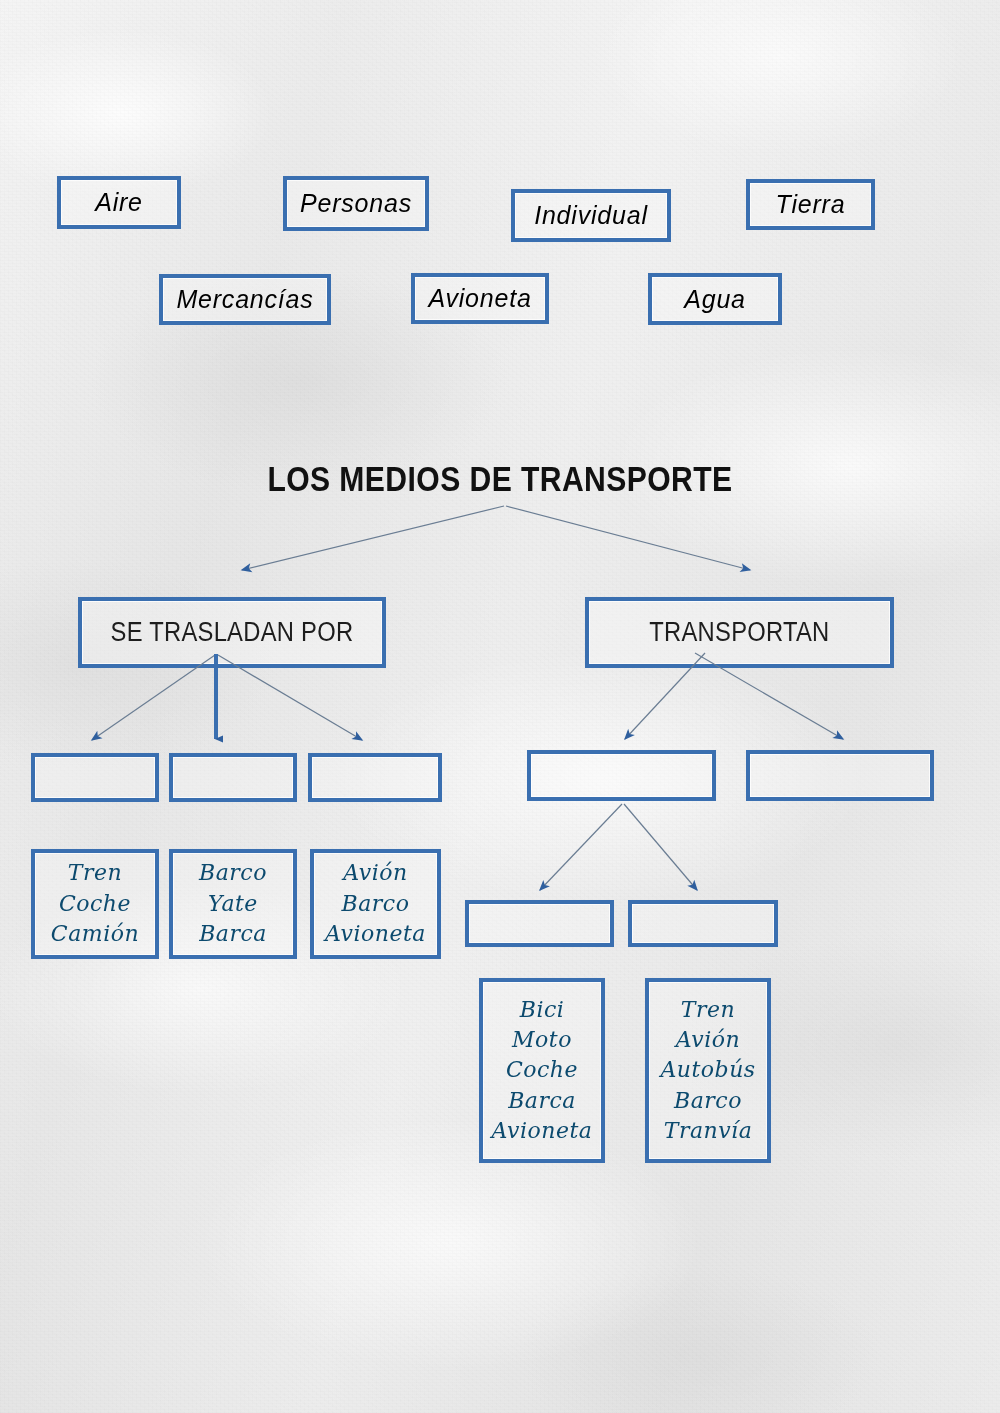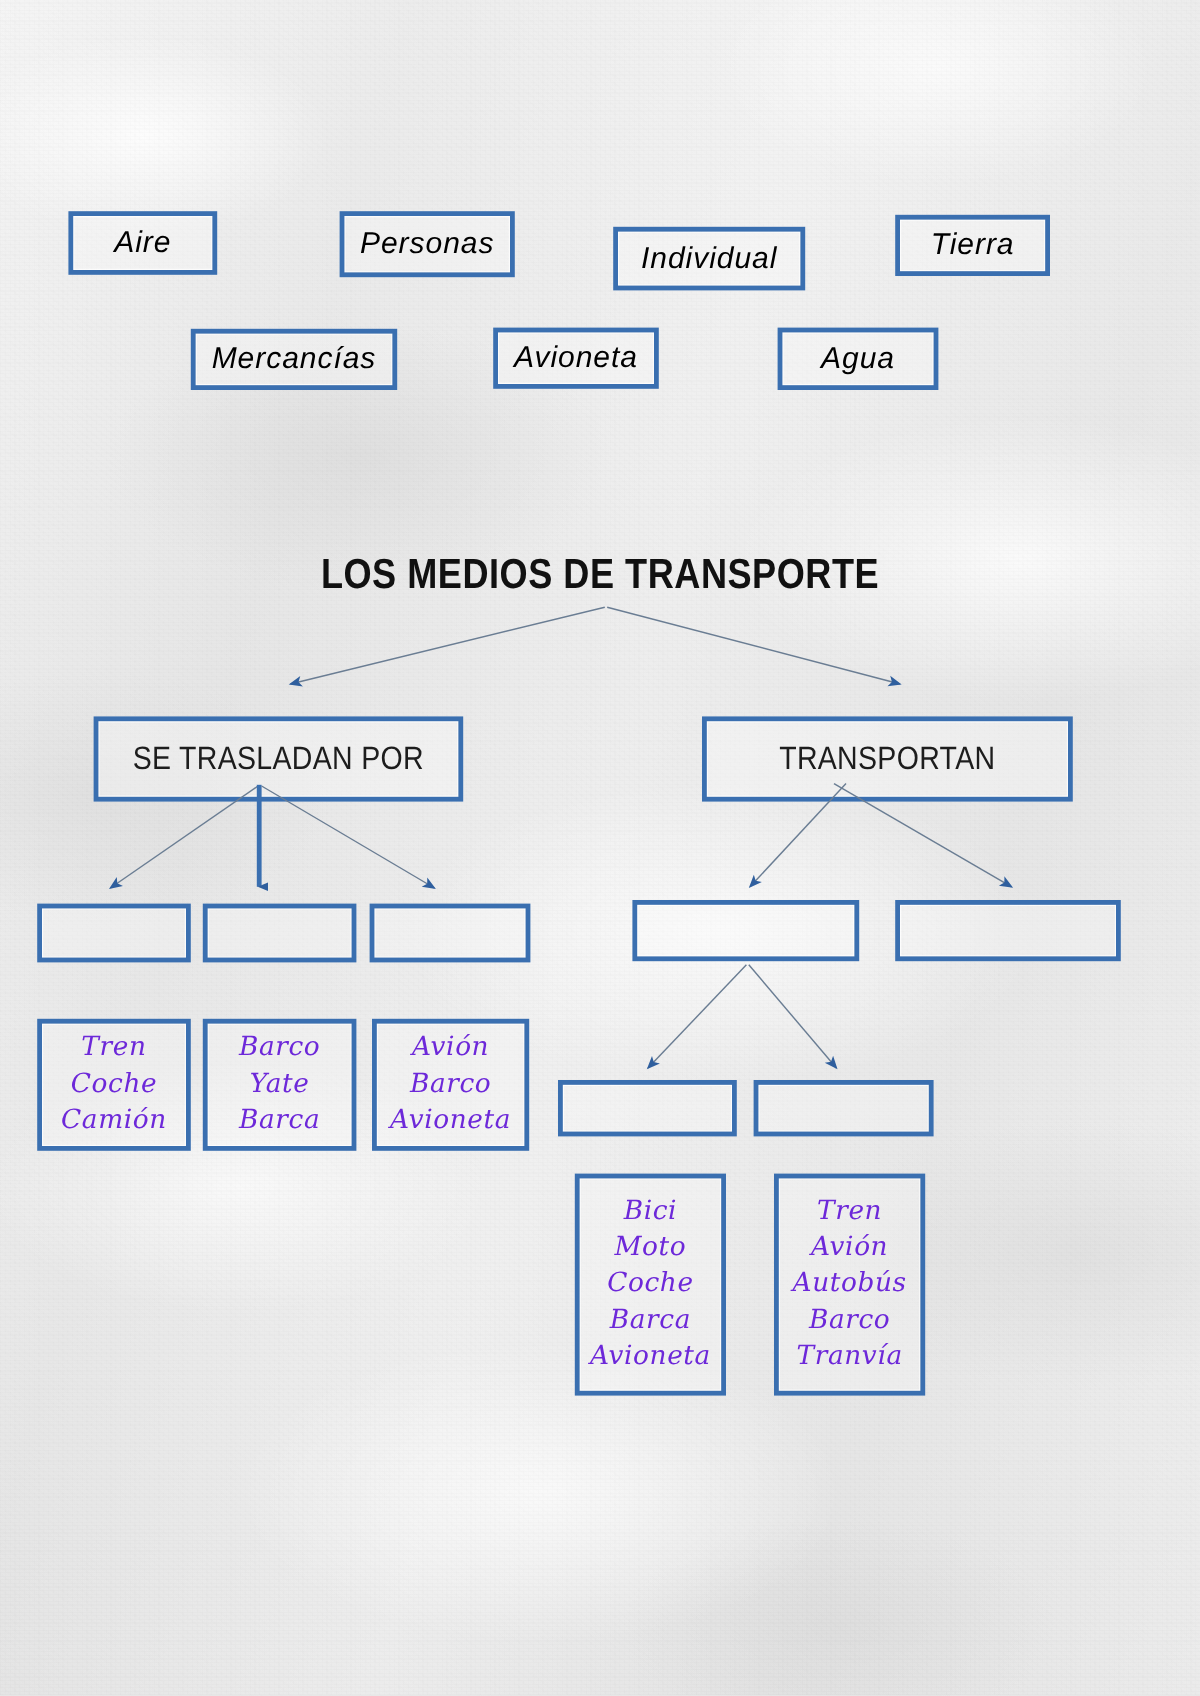--- a/index.html
+++ b/index.html
@@ -138,21 +138,21 @@
     display: flex;
     flex-direction: column;
     align-items: center;
     justify-content: center;
   }
   .list-item {
     font-family: "DejaVu Serif", serif;
     font-style: italic;
     font-size: 22px;
     letter-spacing: 0.5px;
-    color: #6d28d9;
+    color: #0c4a6e;
     line-height: 1.38;
     white-space: nowrap;
     text-align: right;
   }
 
   
   #arrow-layer {
     position: absolute;
     inset: 0;
     pointer-events: none;

